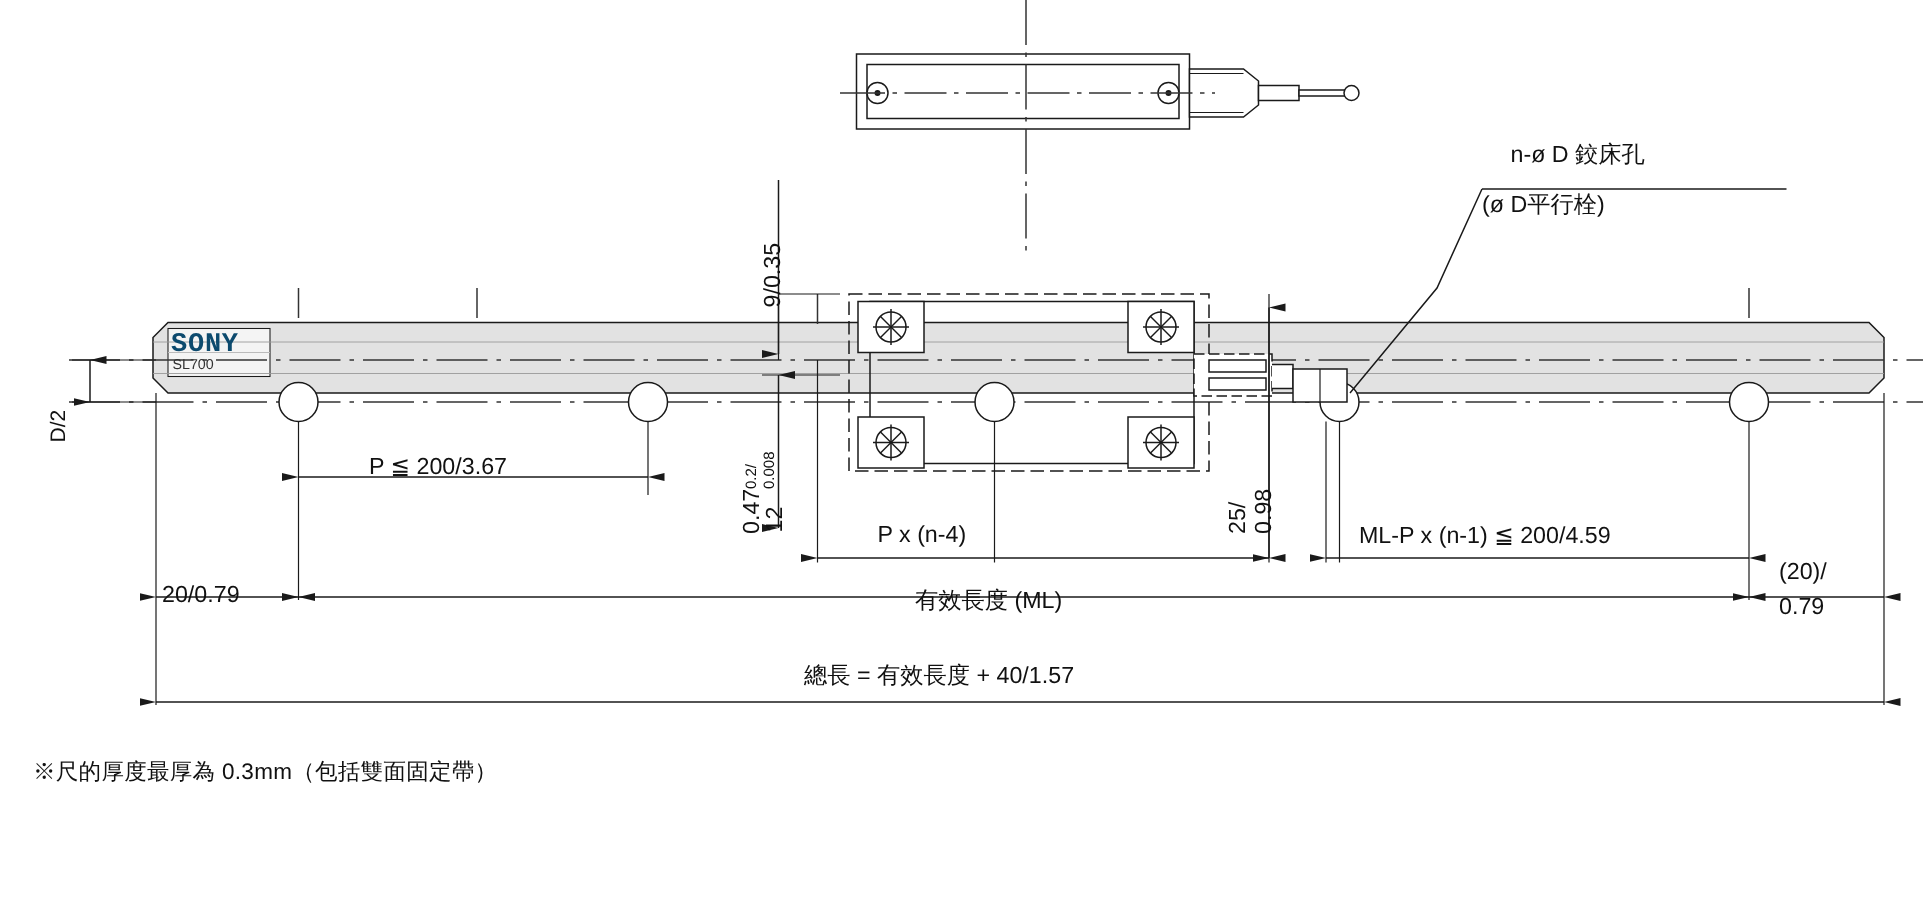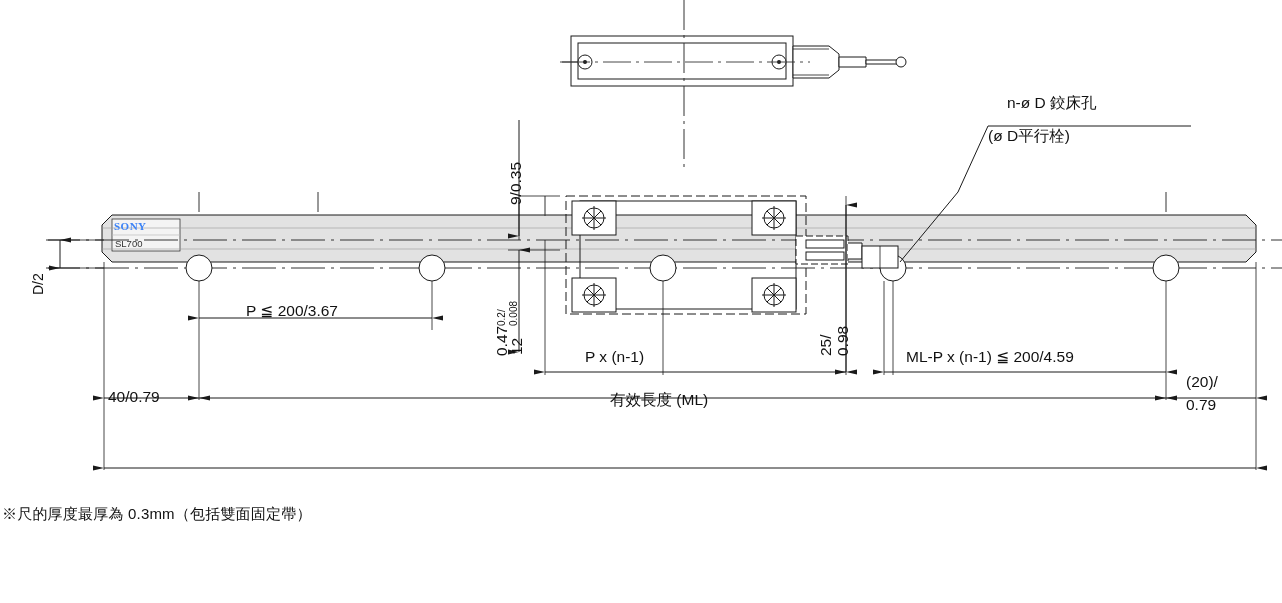--- a/index.html
+++ b/index.html
@@ -5,21 +5,21 @@
   html,body{margin:0;padding:0;background:#ffffff;}
   body{width:1282px;height:603px;position:relative;font-family:"Liberation Sans",sans-serif;color:#1a1a1a;overflow:hidden;}
   #stage{position:absolute;left:0;top:0;width:1282px;height:603px;}
   svg#dwg{position:absolute;left:0;top:0;width:1282px;height:603px;}
   .txt{position:absolute;white-space:nowrap;font-family:"Liberation Sans",sans-serif;color:#111;}
   .s15{font-size:15.5px;}
   .s14{font-size:14px;}
   .s10{font-size:10px;}
   .vert{transform-origin:0 0;}
   .note{font-size:15px;letter-spacing:.2px;}
-  .brand{font-family:Liberation Serif, serif;font-weight:bold;font-size:11px;letter-spacing:.5px;color:#3b82f6;}
+  .brand{font-family:Liberation Mono, monospace;font-weight:bold;font-size:18px;letter-spacing:.5px;color:#0c4a6e;}
   .model{font-family:Liberation Sans, sans-serif;font-size:9.5px;color:#333;}
 </style>
 </head>
 <body>
 
 <div id="stage">
 
   <svg id="dwg" viewBox="0 0 1282 603">
     <defs>
       <marker id="arrL" markerWidth="12" markerHeight="8" refX="11" refY="4" orient="auto" markerUnits="userSpaceOnUse">
@@ -208,30 +208,31 @@
 
   <div class="txt s15 vert" style="left:507px;top:205px;transform:rotate(-90deg);">9/0.35</div>
 
   <div class="txt s15 vert" style="left:508px;top:355px;transform:rotate(-90deg);">12</div>
   <div class="txt s10 vert" style="left:496px;top:326px;transform:rotate(-90deg);">0.2/</div>
   <div class="txt s10 vert" style="left:508px;top:326px;transform:rotate(-90deg);">0.008</div>
   <div class="txt s15 vert" style="left:493px;top:356px;transform:rotate(-90deg);">0.47</div>
 
   <div class="txt s15" style="left:246px;top:302px;">P ≦ 200/3.67</div>
 
-  <div class="txt s15" style="left:585px;top:348px;">P x (n-1)</div>
+  <div class="txt s15" style="left:585px;top:348px;">P x (n-4)</div>
 
   <div class="txt s15 vert" style="left:817px;top:356px;transform:rotate(-90deg);">25/</div>
   <div class="txt s15 vert" style="left:834px;top:356px;transform:rotate(-90deg);">0.98</div>
 
   <div class="txt s15" style="left:906px;top:348px;">ML-P x (n-1) ≦ 200/4.59</div>
 
   <div class="txt s15" style="left:1186px;top:373px;text-align:center;">(20)/</div>
   <div class="txt s15" style="left:1186px;top:396px;">0.79</div>
 
-  <div class="txt s15" style="left:108px;top:388px;">40/0.79</div>
+  <div class="txt s15" style="left:108px;top:388px;">20/0.79</div>
 
   <div class="txt s15" style="left:610px;top:390px;">有效長度 (ML)</div>
 
-
-  <div class="txt note" style="left:2px;top:505px;text-align:right;">※尺的厚度最厚為 0.3mm（包括雙面固定帶）</div>
+  <div class="txt s15" style="left:536px;top:440px;">總長 = 有效長度 + 40/1.57</div>
+
+  <div class="txt note" style="left:22px;top:505px;text-align:right;">※尺的厚度最厚為 0.3mm（包括雙面固定帶）</div>
 
 </div>
 
 </body></html>

